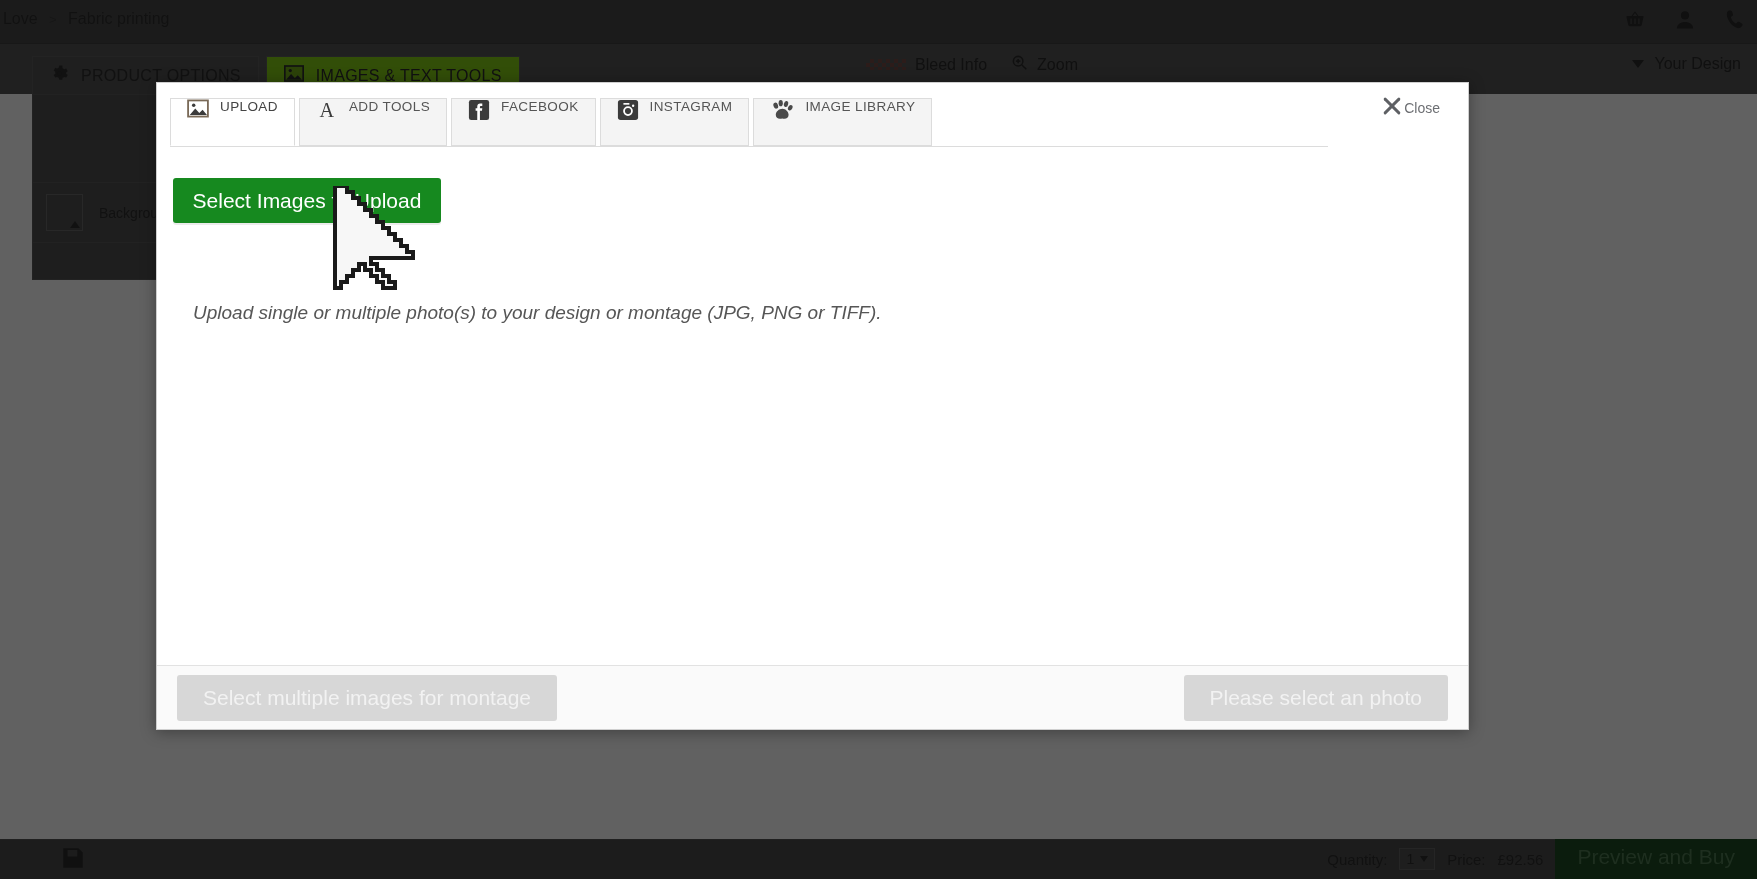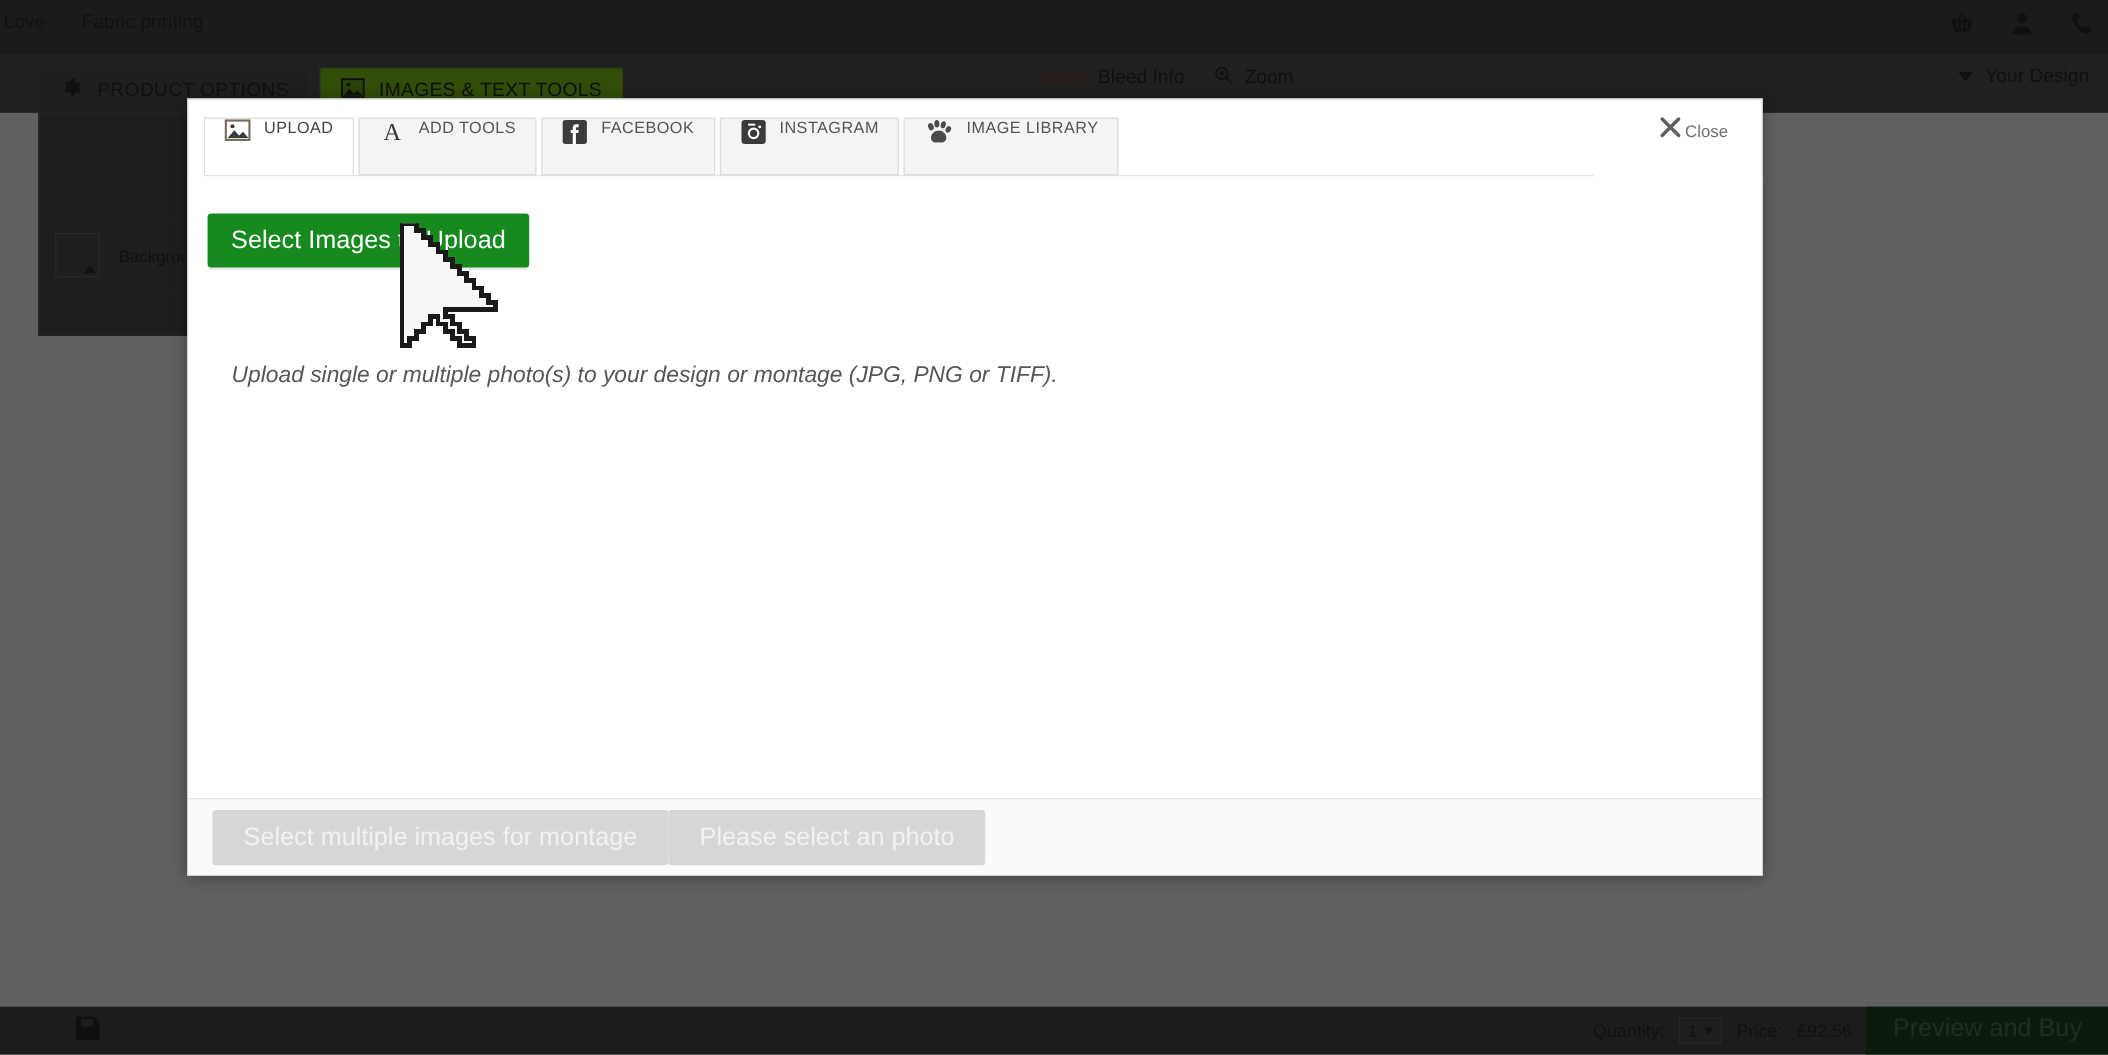--- a/index.html
+++ b/index.html
@@ -181,21 +181,21 @@
   .upload-desc {
     position: absolute; left: 36px; top: 155px;
     font-size: 19px; font-style: italic; color: #565656;
     white-space: nowrap;
   }
 
   .modal-foot {
     flex: none; height: 64px;
     border-top: 1px solid #e2e2e2;
     background: #fafafa;
-    display: flex; align-items: center; justify-content: flex-start;
+    display: flex; align-items: center; justify-content: space-between;
     padding: 0 20px;
   }
   .foot-btn {
     background: #d7d7d7; border: none; border-radius: 3px;
     color: #f2f2f2; font-size: 21px;
     font-family: "Liberation Sans", sans-serif;
     padding: 11px 26px; cursor: default; white-space: nowrap;
   }
 
   

